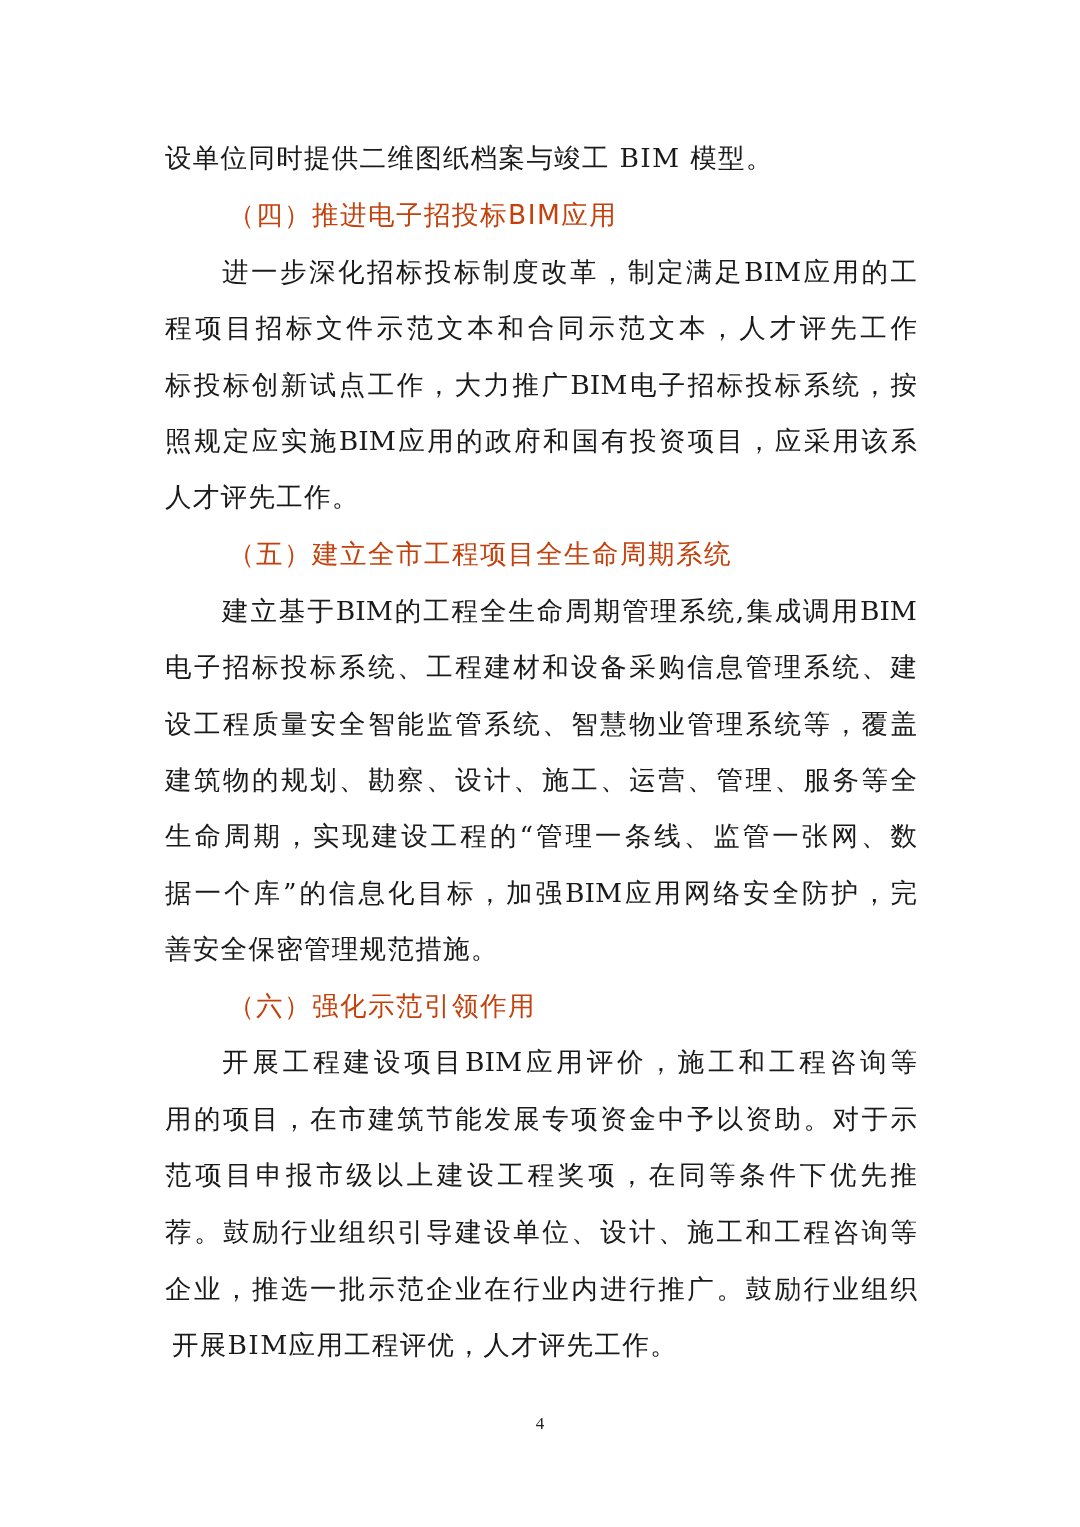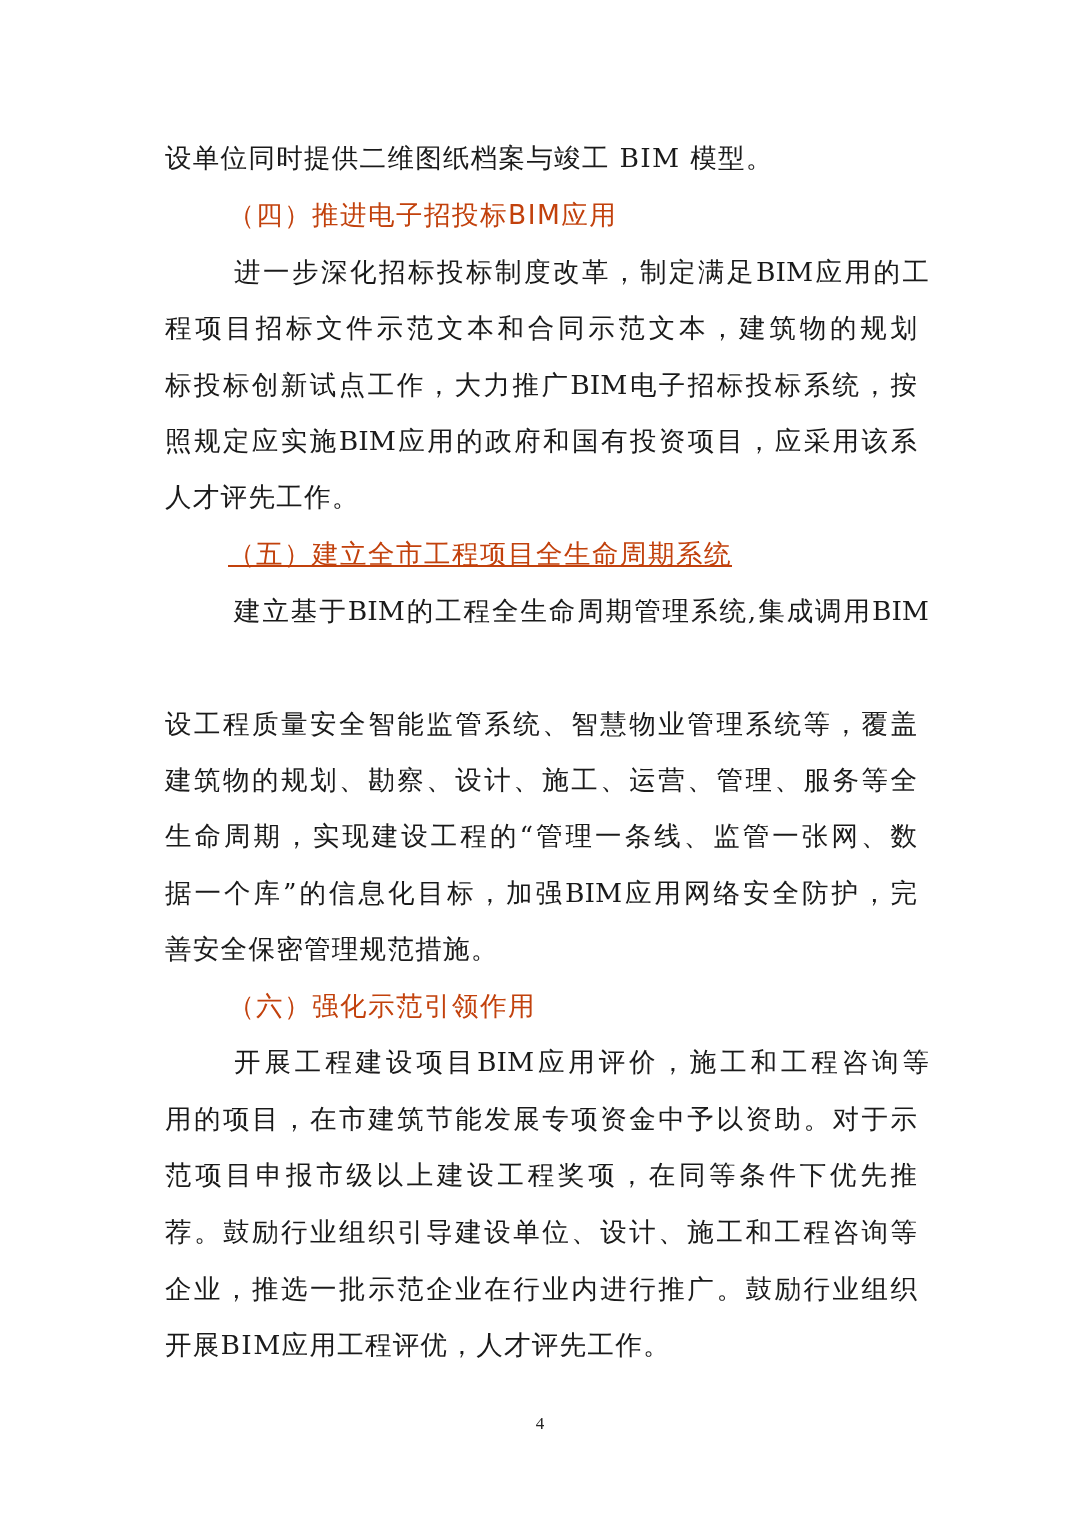--- a/index.html
+++ b/index.html
@@ -34,21 +34,20 @@
     text-align-last: justify;
     letter-spacing: 0px;
   }
   .line.last {
     text-align-last: left;
     letter-spacing: 1.3px;
   }
   .line.indent {
     left: 222px;
     width: 695px;
-    margin-left: 12px;
   }
   .heading {
     position: absolute;
     left: 228px;
     height: 40px;
     font-size: 26.5px;
     line-height: 40px;
     white-space: nowrap;
     letter-spacing: 1.5px;
     font-family: "DejaVu Sans", "Liberation Sans", sans-serif;
@@ -67,36 +66,37 @@
 </style>
 </head>
 <body>
 
 <div class="page">
 
   <div class="line last" style="top:138px;">设单位同时提供二维图纸档案与竣工 BIM 模型。</div>
 
   <div class="heading" style="top:195px;">（四）推进电子招投标BIM应用</div>
   <div class="line indent" style="top:252px;">进一步深化招标投标制度改革，制定满足BIM应用的工</div>
-  <div class="line" style="top:308px;">程项目招标文件示范文本和合同示范文本，建筑物的规划</div>
+  <div class="line" style="top:308px;">程项目招标文件示范文本和合同示范文本，人才评先工作</div>
   <div class="line" style="top:365px;">标投标创新试点工作，大力推广BIM电子招标投标系统，按</div>
   <div class="line" style="top:421px;">照规定应实施BIM应用的政府和国有投资项目，应采用该系</div>
   <div class="line last" style="top:477px;">人才评先工作。</div>
 
-  <div class="heading" style="top:534px;text-decoration:underline;">（五）建立全市工程项目全生命周期系统</div>
+  <div class="heading" style="top:534px;">（五）建立全市工程项目全生命周期系统</div>
   <div class="line indent" style="top:591px;">建立基于BIM的工程全生命周期管理系统,集成调用BIM</div>
+  <div class="line" style="top:647px;">电子招标投标系统、工程建材和设备采购信息管理系统、建</div>
   <div class="line" style="top:704px;">设工程质量安全智能监管系统、智慧物业管理系统等，覆盖</div>
   <div class="line" style="top:816px;">生命周期，实现建设工程的“管理一条线、监管一张网、数</div>
   <div class="line" style="top:760px;">建筑物的规划、勘察、设计、施工、运营、管理、服务等全</div>
   <div class="line" style="top:873px;">据一个库”的信息化目标，加强BIM应用网络安全防护，完</div>
   <div class="line last" style="top:929px;">善安全保密管理规范措施。</div>
 
   <div class="heading" style="top:986px;">（六）强化示范引领作用</div>
   <div class="line indent" style="top:1042px;">开展工程建设项目BIM应用评价，施工和工程咨询等</div>
   <div class="line" style="top:1099px;">用的项目，在市建筑节能发展专项资金中予以资助。对于示</div>
   <div class="line" style="top:1212px;">荐。鼓励行业组织引导建设单位、设计、施工和工程咨询等</div>
   <div class="line" style="top:1155px;">范项目申报市级以上建设工程奖项，在同等条件下优先推</div>
   <div class="line" style="top:1269px;">企业，推选一批示范企业在行业内进行推广。鼓励行业组织</div>
-  <div class="line last" style="top:1325px;">开展BIM应用工程评优，人才评先工作。</div>
+  <div class="line last" style="top:1325px;margin-left:7px;">开展BIM应用工程评优，人才评先工作。</div>
 
   <div class="page-number">4</div>
 
 </div>
 
 </body></html>

